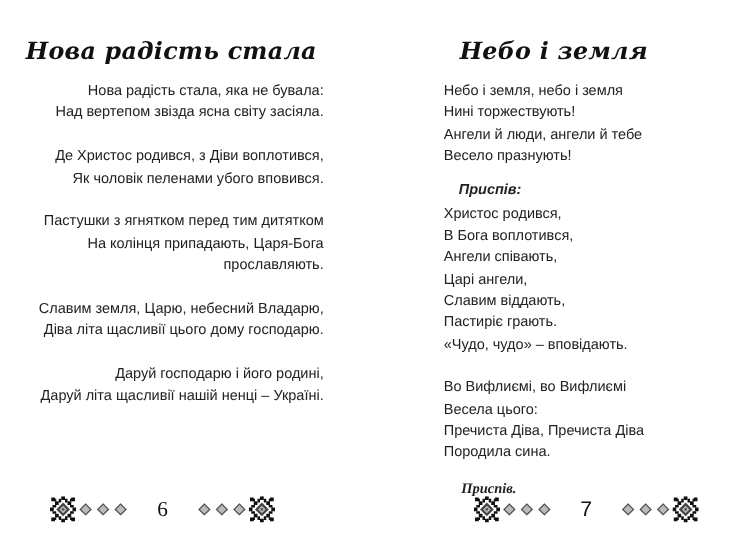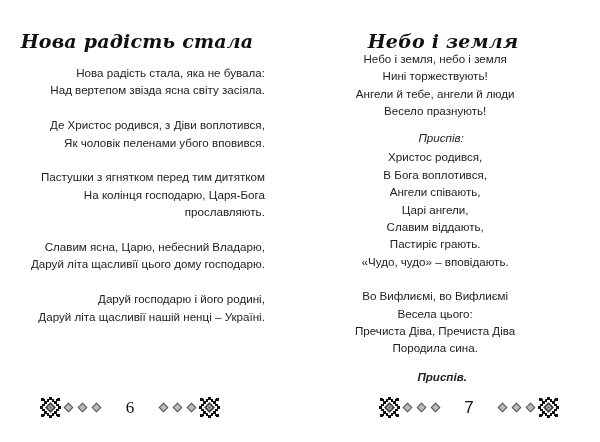--- a/index.html
+++ b/index.html
@@ -12,29 +12,29 @@
     font-family:"DejaVu Serif", serif; font-style:italic; font-weight:bold;
     font-size:19px; color:#111; letter-spacing:0.2px;
   }
   .page.left .title { left:-26px; }
   .page.right .title { left:-14px;text-align:center; }
   .body-text {
     position:absolute; font-family:"Liberation Sans", sans-serif;
     font-size:11.6px; line-height:17.4px; color:#222;
   }
   .page.left .body-text { left:31px; top:64px;text-align:right; }
-  .page.right .body-text { left:55px; top:50px;text-align:center; }
+  .page.right .body-text { left:55px; top:64px; }
   .stanza { margin:0 0 17.4px 0; }
   .stanza div { white-space:nowrap; }
   .refrain-label {
-    font-family:"Liberation Sans", sans-serif; font-style:italic; font-weight:normal;
+    font-family:"Liberation Sans", sans-serif; font-style:italic; font-weight:bold;
     margin:-8px 0 2px 12px; font-size:11.6px;
   }
   .refrain { margin-bottom:17px; }
-  .refrain-end { font-style:italic; font-weight:bold; margin-left:14px; margin-top:-6px; }
+  .refrain-end { font-style:italic; font-weight:bold; margin-left:14px; margin-top:-6px;font-family:Liberation Serif, serif; }
   .footer {
     position:absolute; top:397px; display:flex; align-items:center;
   }
   .page.left .footer { left:40px; }
   .page.right .footer { left:79px; }
   .ornament { width:21px; height:21px; display:inline-block; }
   .diamonds { display:inline-flex; gap:3px; margin:0 2px; }
   .diamond {
     width:7px; height:7px; transform:rotate(45deg); border:1.3px solid #555;
     background:#bbb; box-sizing:border-box; margin:0 2px;
@@ -91,26 +91,26 @@
     <div class="stanza">
       <div>Нова радість стала, яка не бувала:</div>
       <div>Над вертепом звізда ясна світу засіяла.</div>
     </div>
     <div class="stanza">
       <div>Де Христос родився, з Діви воплотився,</div>
       <div>Як чоловік пеленами убого вповився.</div>
     </div>
     <div class="stanza">
       <div>Пастушки з ягнятком перед тим дитятком</div>
-      <div>На колінця господарю, Царя-Бога</div>
+      <div>На колінця припадають, Царя-Бога</div>
       <div>прославляють.</div>
     </div>
     <div class="stanza">
-      <div>Славим ясна, Царю, небесний Владарю,</div>
-      <div>Даруй літа щасливії цього дому господарю.</div>
+      <div>Славим земля, Царю, небесний Владарю,</div>
+      <div>Діва літа щасливії цього дому господарю.</div>
     </div>
     <div class="stanza">
       <div>Даруй господарю і його родині,</div>
       <div>Даруй літа щасливії нашій ненці – Україні.</div>
     </div>
   </div>
   <div class="footer">
     <svg class="ornament">
         <use href="#orn"></use>
       </svg>
@@ -130,21 +130,21 @@
       </svg>
   </div>
 </div>
 
 <div class="page right">
   <div class="title">Небо і земля</div>
   <div class="body-text">
     <div class="stanza">
       <div>Небо і земля, небо і земля</div>
       <div>Нині торжествують!</div>
-      <div>Ангели й тебе, ангели й люди</div>
+      <div>Ангели й люди, ангели й тебе</div>
       <div>Весело празнують!</div>
     </div>
     <div class="refrain-label">Приспів:</div>
     <div class="refrain">
       <div>Христос родився,</div>
       <div>В Бога воплотився,</div>
       <div>Ангели співають,</div>
       <div>Царі ангели,</div>
       <div>Славим віддають,</div>
       <div>Пастиріє грають.</div>

